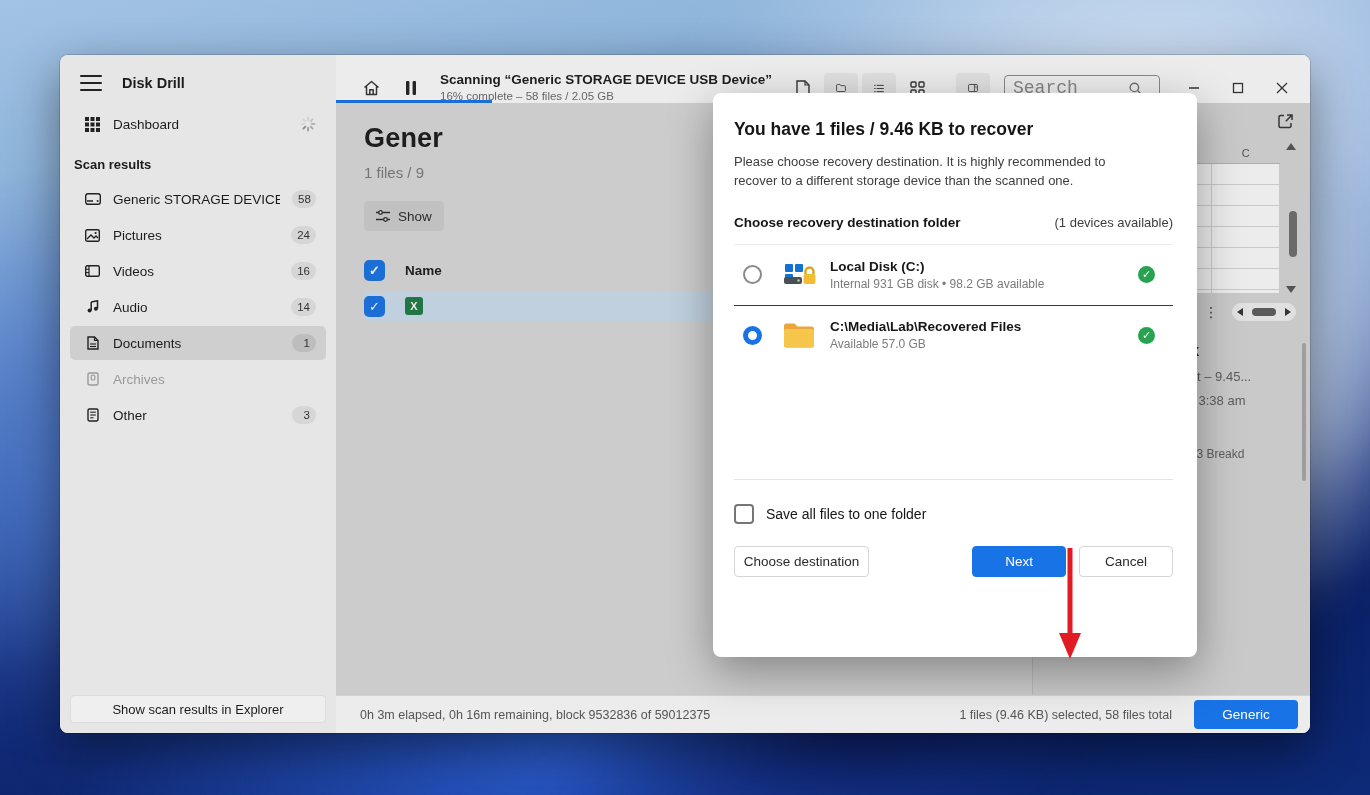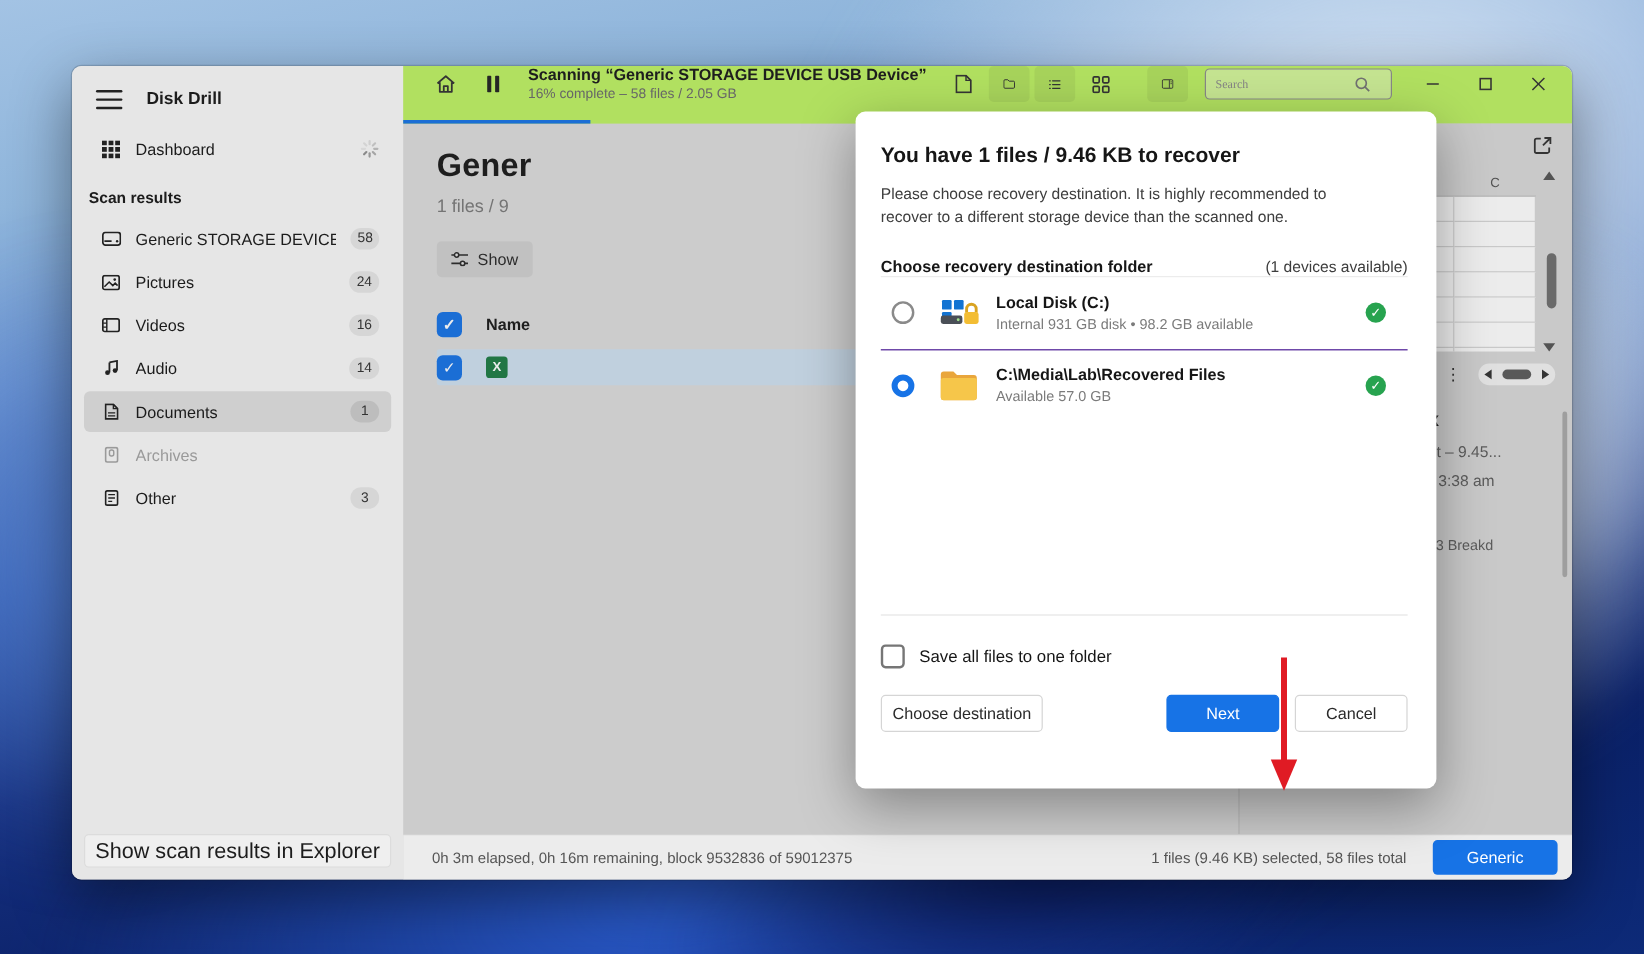--- a/index.html
+++ b/index.html
@@ -37,45 +37,45 @@
   .hamburger span { display:block; height:2px; background:#222; border-radius:1px; }
   .sb-title { font-size:14.5px; font-weight:bold; color:#1c1c1c; }
   .sb-item { display:flex; align-items:center; gap:12px; height:34px; padding:0 10px 0 14px;
     border-radius:5px; margin:2px 0; color:#1c1c1c; font-size:13.5px; cursor:pointer; }
   .sb-item .ic { width:17px; text-align:center; flex:0 0 17px; color:#222; display:flex; align-items:center; justify-content:center; }
   .sb-item .lbl { flex:1 1 auto; white-space:nowrap; overflow:hidden; }
   .sb-item.selected { background:#cfcfcf; }
   .sb-item.disabled { color:#9a9a9a; }
   .sb-item.disabled .ic { color:#9a9a9a; }
   .badge { background:#d6d6d6; color:#333; font-size:11.5px; min-width:24px; height:18px; line-height:18px;
-    border-radius:9px; text-align:center; padding:0 6px; }
+    border-radius:9px; text-align:right; padding:0 6px; }
   .sb-item.selected .badge { background:#bdbdbd; }
   .badge:empty { visibility:hidden; }
   .section-lbl { font-size:13px; font-weight:bold; color:#1c1c1c; padding:14px 4px 8px 4px; }
   .spinner { width:16px; height:16px; flex:0 0 16px; }
   .sb-footer { position:absolute; left:10px; right:10px; bottom:10px; height:28px; background:#efefef;
-    border:1px solid #dcdcdc; border-radius:4px; font-size:18px; color:#1c1c1c; display:flex;
+    border:1px solid #dcdcdc; border-radius:4px; font-size:13px; color:#1c1c1c; display:flex;
     align-items:center; justify-content:center; cursor:pointer; }
 
   
   .main { flex:1 1 auto; position:relative; background:#dcdcdc; display:flex; flex-direction:column; }
 
-  .toolbar { height:48px; flex:0 0 48px; background:#bef264; position:relative; display:flex; align-items:flex-start; }
+  .toolbar { height:48px; flex:0 0 48px; background:#ffffff; position:relative; display:flex; align-items:flex-end; }
   .tb-ic { width:34px; height:30px; border-radius:6px; display:flex; align-items:center; justify-content:center;
     color:#333; cursor:pointer; flex:0 0 auto; }
   .tb-ic.chip { background:rgba(0,0,0,.055); }
   .tb-home { margin-left:18px; } .tb-pause { margin-left:6px; }
   .tb-titles { margin-left:12px; line-height:1.25; min-width:0; }
   .tb-title { font-size:13.5px; font-weight:bold; color:#1a1a1a; white-space:nowrap; }
   .tb-sub { font-size:11.5px; color:#6b6b6b; }
   .tb-right { margin-left:auto; display:flex; align-items:center; gap:4px; padding-right:8px; }
   .search { width:156px; height:26px; border:1px solid #8f8f8f; border-radius:4px; background:rgba(255,255,255,.35);
     display:flex; align-items:center; padding:0 8px; gap:6px; margin:0 10px; }
-  .search input { border:none; outline:none; background:transparent; width:110px; font-size:10px; color:#333;
-    font-family:Liberation Serif, serif; }
+  .search input { border:none; outline:none; background:transparent; width:110px; font-size:18px; color:#333;
+    font-family:Liberation Mono, monospace; }
   .search input::placeholder { color:#8c8c8c; }
   .winbtn { width:40px; height:30px; display:flex; align-items:center; justify-content:center; color:#333; cursor:pointer; font-size:14px; }
   .progress { position:absolute; left:0; bottom:0; height:3px; background:#1773e6; width:16%; }
 
   .content { flex:1 1 auto; position:relative; display:flex; min-height:0; }
   .results { flex:1 1 auto; position:relative; padding:20px 0 0 28px; min-width:0; }
   .page-h1 { font-size:27px; font-weight:bold; color:#1a1a1a; letter-spacing:.2px; }
   .page-sub { font-size:15px; color:#7a7a7a; margin-top:10px; }
   .filter-row { position:relative; margin-top:20px; height:30px; }
   .chip { display:inline-flex; align-items:center; gap:8px; height:30px; background:rgba(0,0,0,.05);
@@ -138,21 +138,21 @@
 
   
   .scrim { position:absolute; inset:0; background:rgba(70,70,70,.10); z-index:10; }
   .dialog { position:absolute; left:377px; top:38px; width:484px; height:564px; background:#fff; border-radius:8px;
     box-shadow:0 14px 45px rgba(0,0,0,.35); z-index:30; padding:26px 24px 0 21px; }
   .dlg-title { font-size:17.5px; font-weight:bold; color:#161616; }
   .dlg-desc { font-size:13px; color:#3d3d3d; margin-top:13px; line-height:1.45; width:405px; }
   .dlg-sec { display:flex; align-items:baseline; margin-top:24px; }
   .dlg-sec-l { font-size:13.5px; font-weight:bold; color:#161616; }
   .dlg-sec-r { margin-left:auto; font-size:13px; color:#3d3d3d; }
-  .dest-list { border-top:1px solid #ececec; border-bottom:1px solid #e4e4e4; height:283px; }
+  .dest-list { margin-top:14px; border-top:1px solid #ececec; border-bottom:1px solid #e4e4e4; height:236px; }
   .dest-row { display:flex; align-items:center; height:60px; padding:0 18px 0 9px; cursor:pointer; }
   .dest-row + .dest-row { border-top:1px solid #4c1d95; }
   .radio { width:19px; height:19px; border-radius:50%; border:2px solid #8a8a8a; flex:0 0 19px; cursor:pointer; }
   .radio.on { border:5px solid #1773e6; }
   .dest-ic { width:34px; margin:0 14px 0 20px; flex:0 0 34px; display:flex; justify-content:center; }
   .dest-name { font-size:13.5px; font-weight:bold; color:#161616; }
   .dest-sub { font-size:12px; color:#7b7b7b; margin-top:3px; }
   .dest-ok { margin-left:auto; width:17px; height:17px; border-radius:50%; background:#27a34f; color:#fff;
     font-size:11px; display:flex; align-items:center; justify-content:center; }
   .save-row { display:flex; align-items:center; gap:12px; margin-top:24px; cursor:pointer; }

